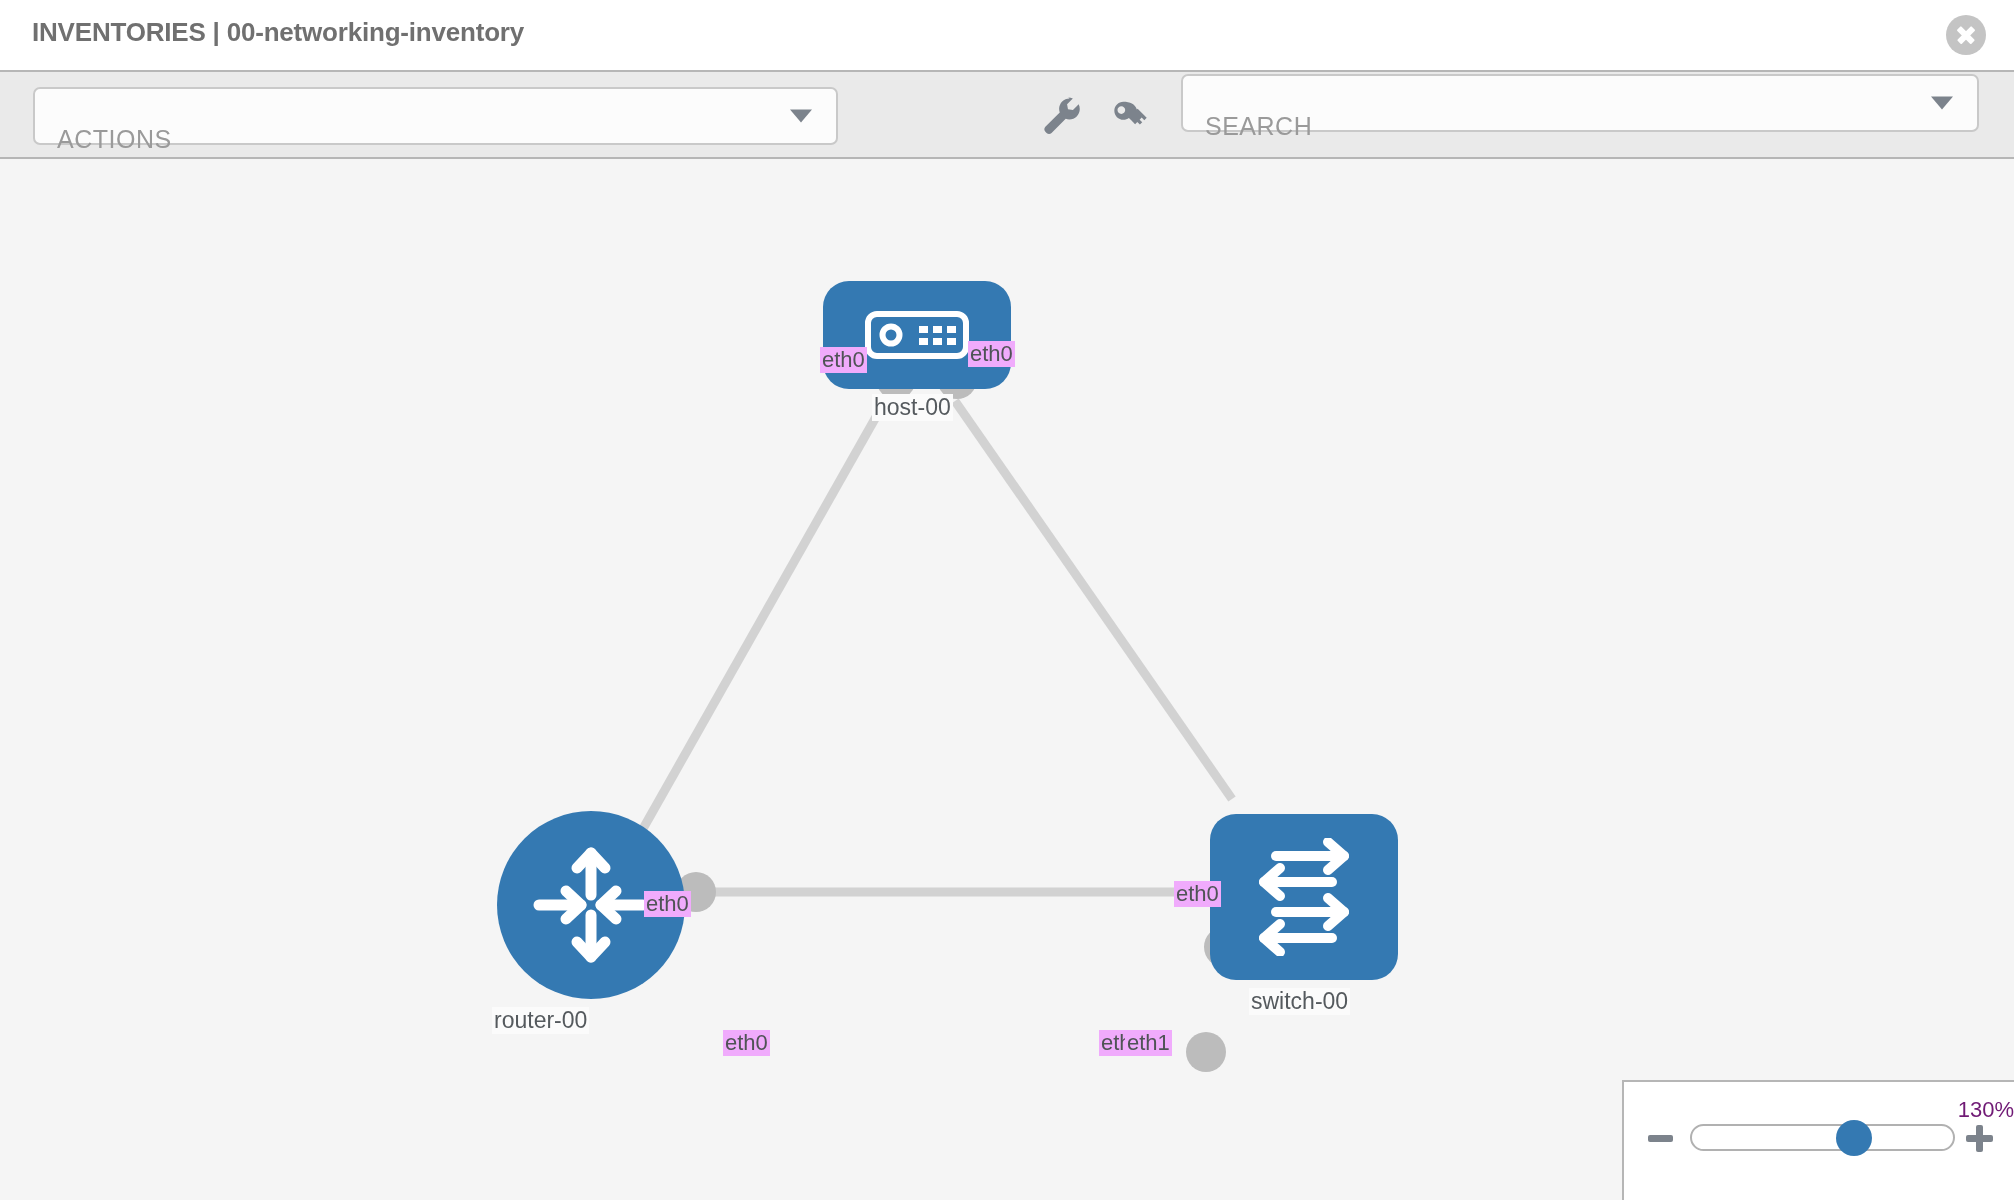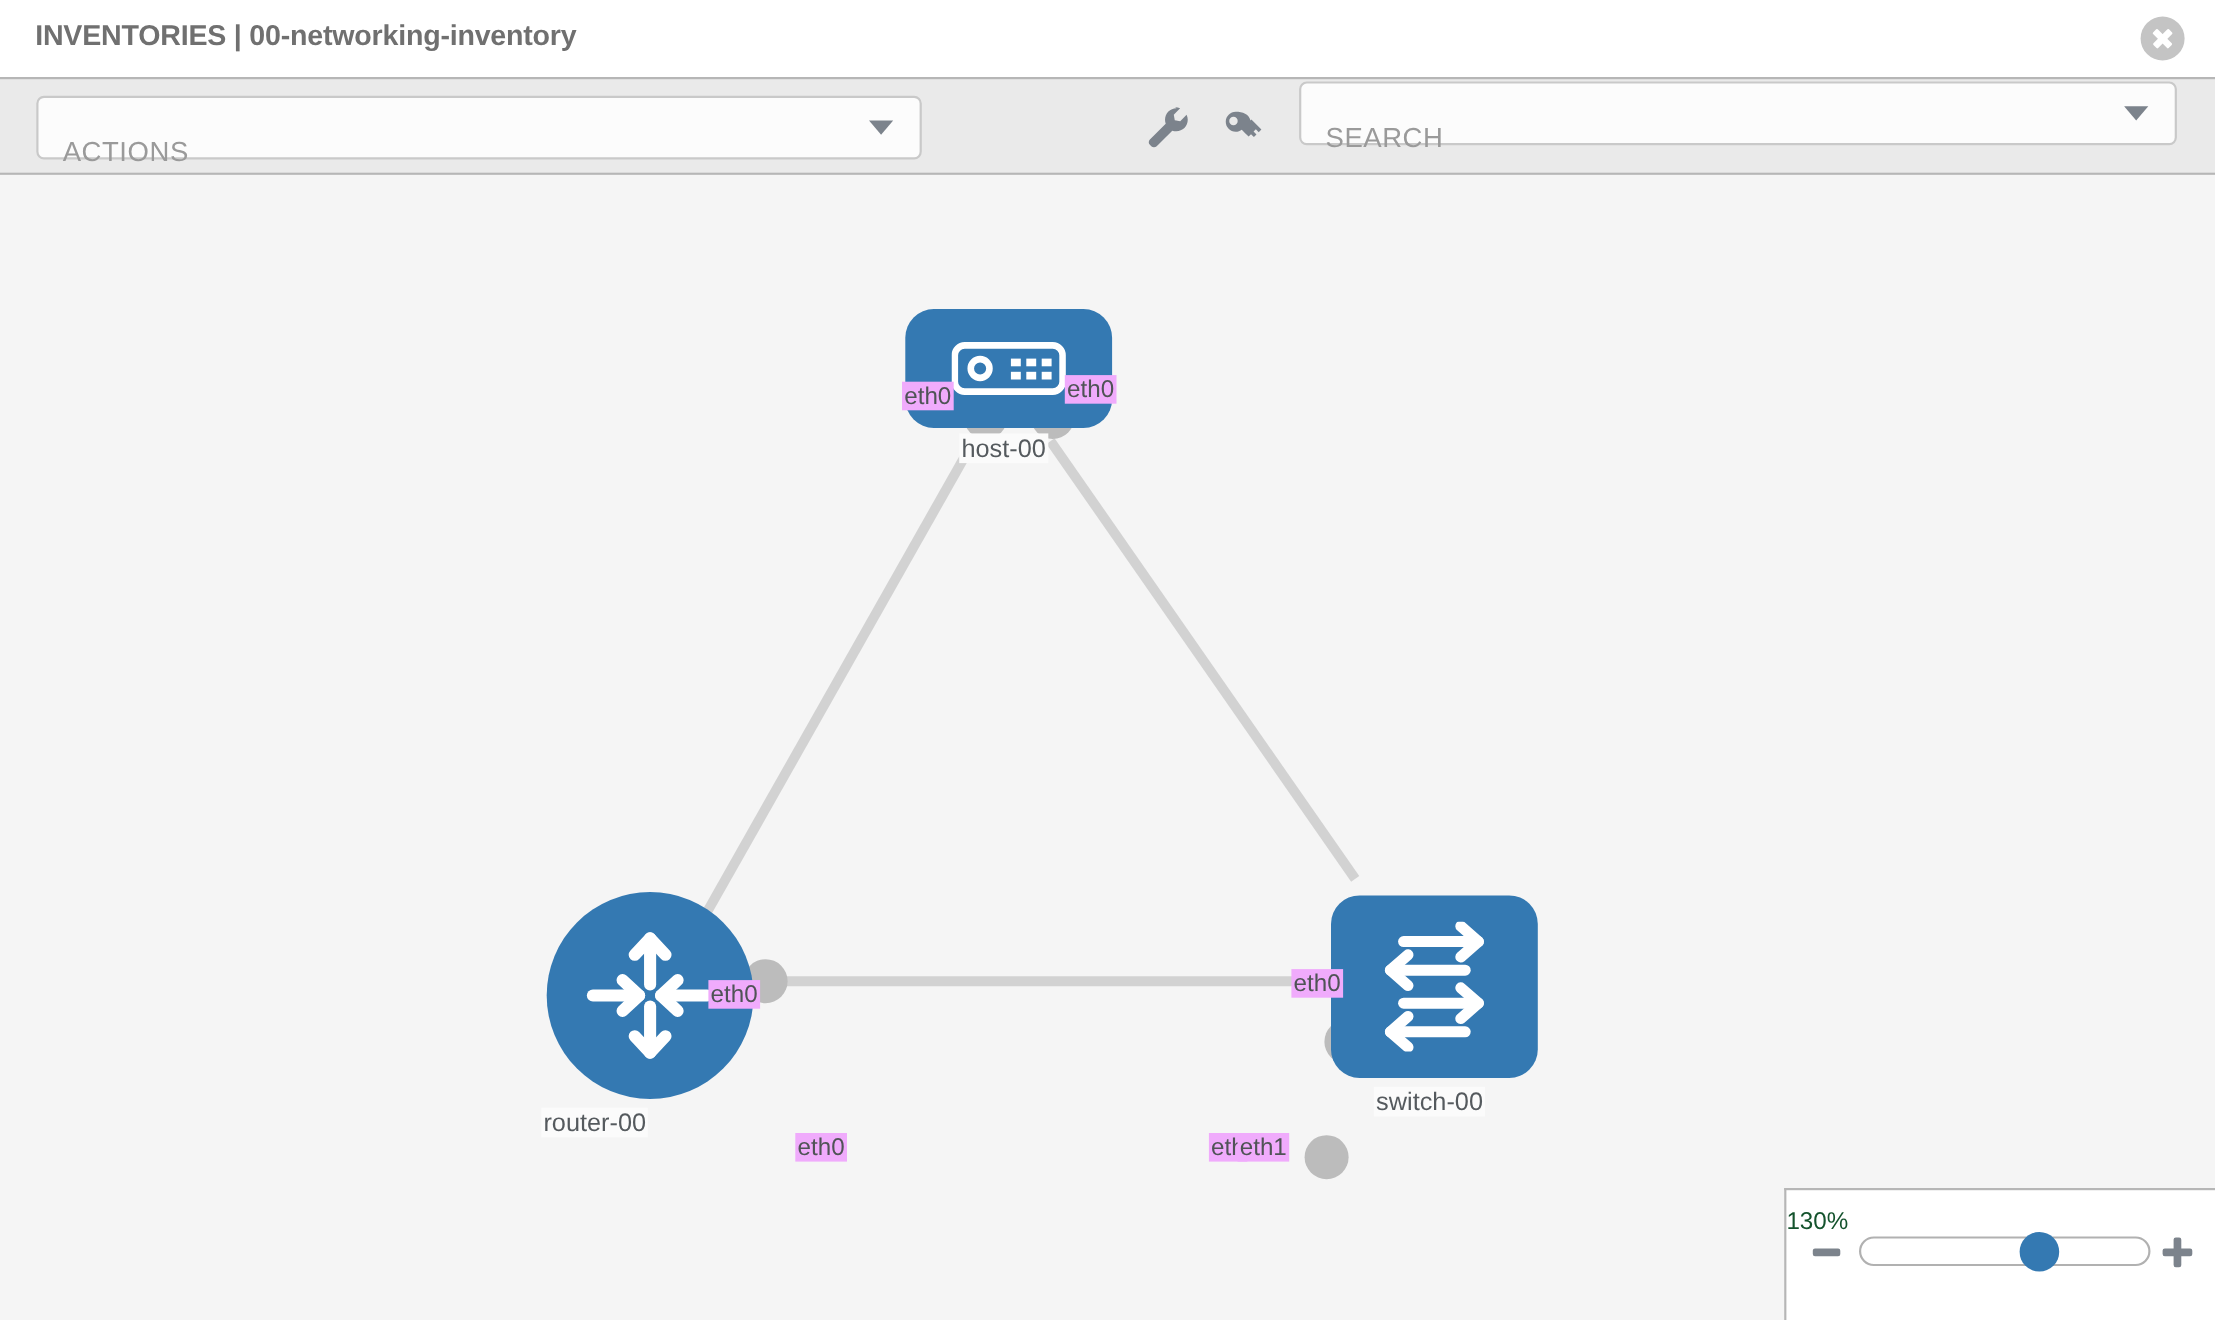--- a/index.html
+++ b/index.html
@@ -128,21 +128,21 @@
   
   .zoom-panel {
     position: absolute; right: 0; bottom: 0;
     width: 392px; height: 120px;
     background: #ffffff;
     border-top: 2px solid #b6b6b6;
     border-left: 2px solid #b6b6b6;
   }
   .zoom-value {
     position: absolute; left: 0; right: 0; top: 15px;
-    text-align: left; font-size: 22px; color: #14532d;
+    text-align: right; font-size: 22px; color: #701a75;
   }
   .zoom-minus {
     position: absolute; left: 24px; top: 53px;
     width: 25px; height: 7px; background: #7c838c; border-radius: 2px;
     cursor: pointer;
   }
   .zoom-plus {
     position: absolute; right: 21px; top: 43px;
     width: 27px; height: 27px; cursor: pointer;
   }

